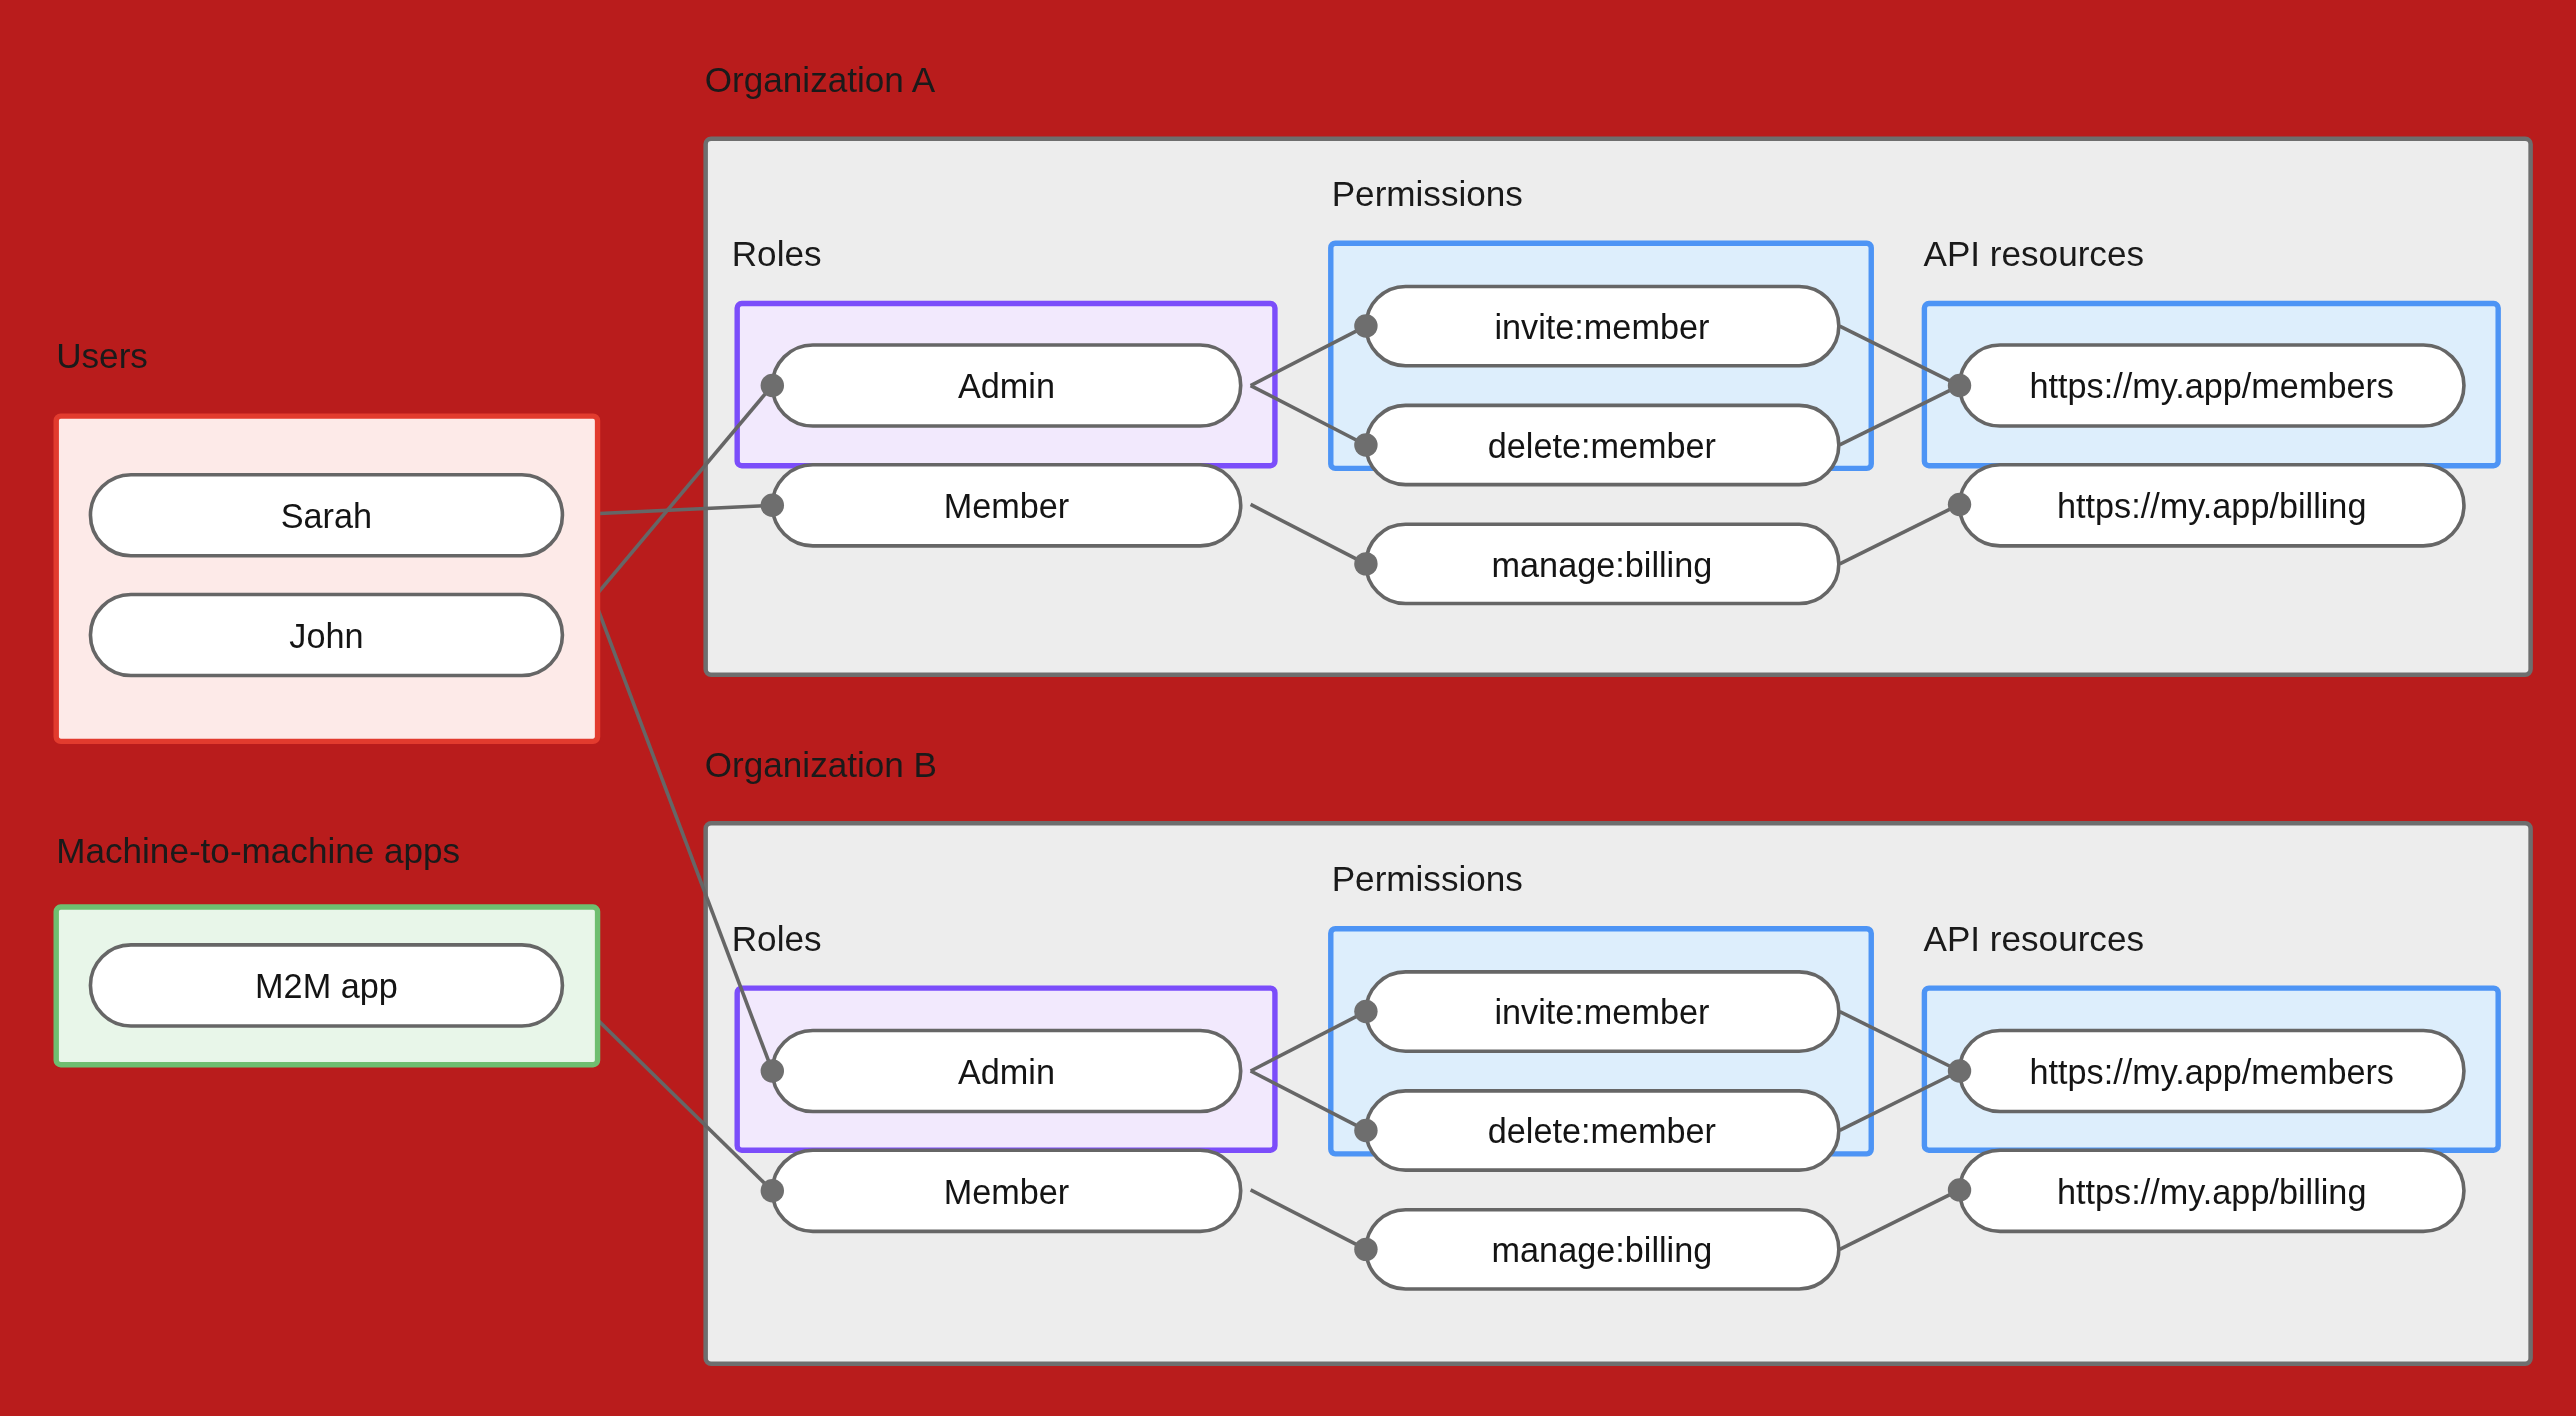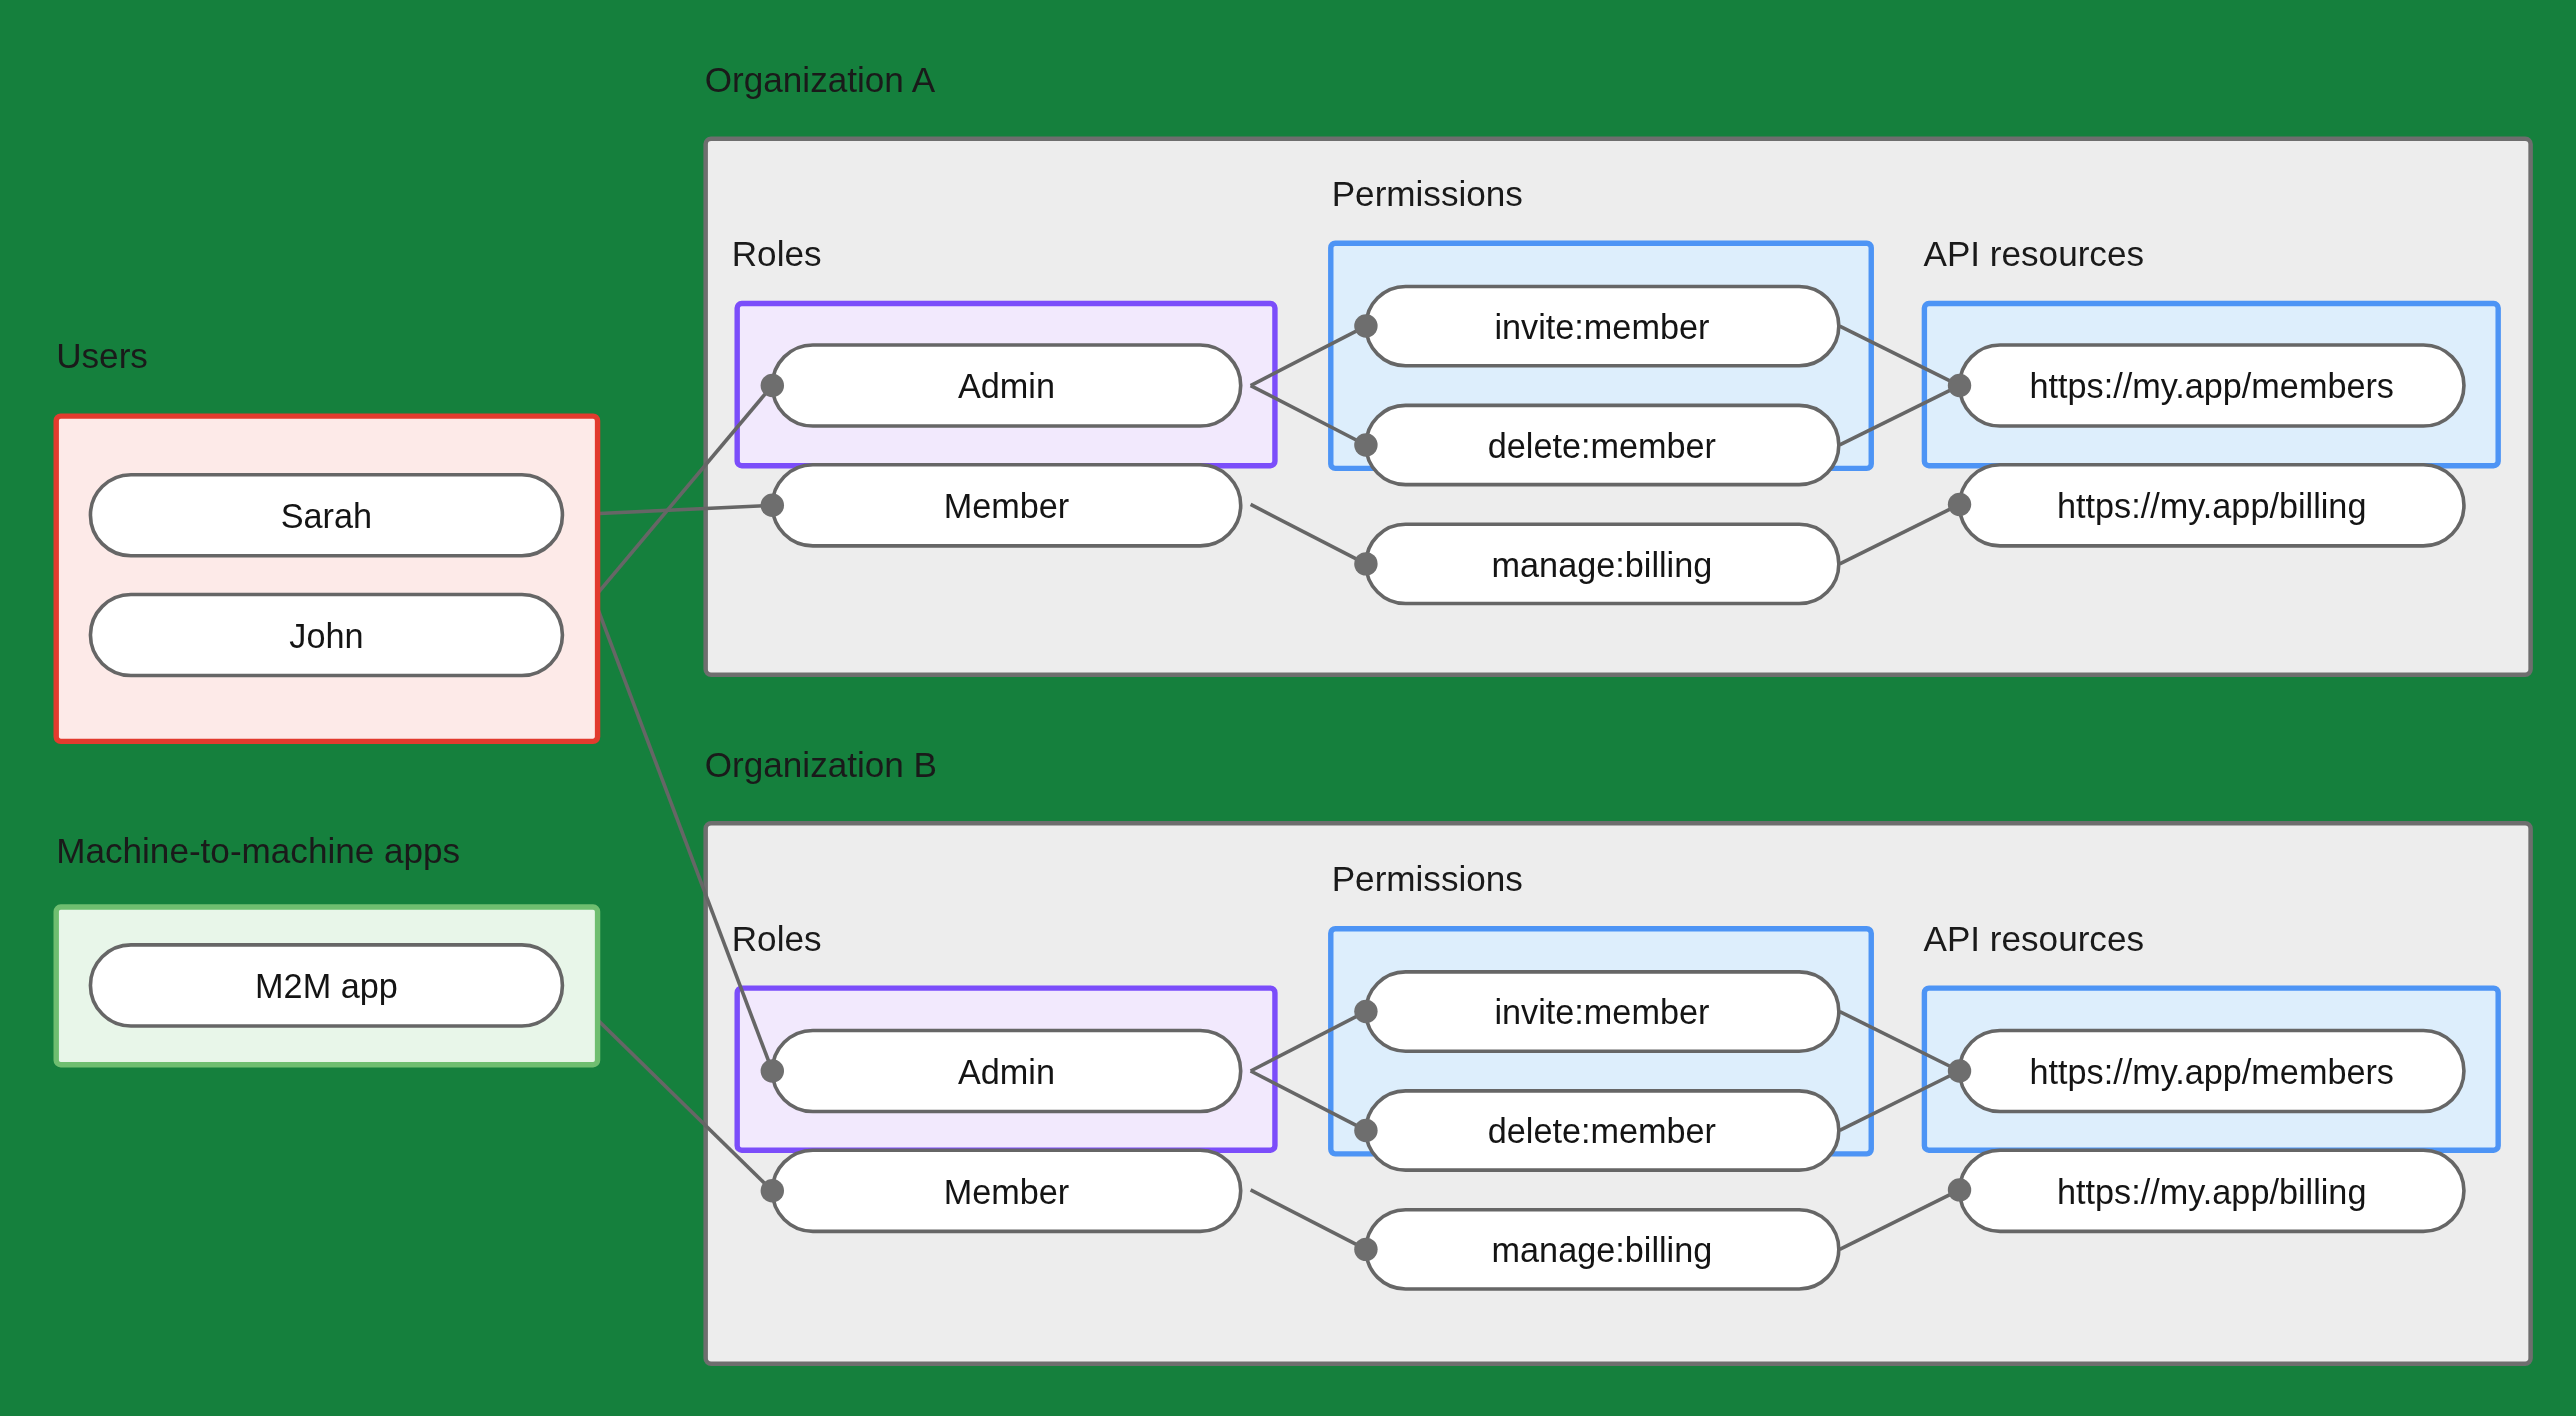--- a/index.html
+++ b/index.html
@@ -10,21 +10,21 @@
   body {
     width: 2576px;
     height: 1416px;
     font-family: "Liberation Sans", sans-serif;
     overflow: hidden;
   }
   #stage {
     position: relative;
     width: 2576px;
     height: 1416px;
-    background: #15803d;
+    background: #b91c1c;
   }
   svg.diagram {
     position: absolute;
     top: 0;
     left: 0;
     width: 2576px;
     height: 1416px;
   }
   .grp-label {
     font-size: 39px;

